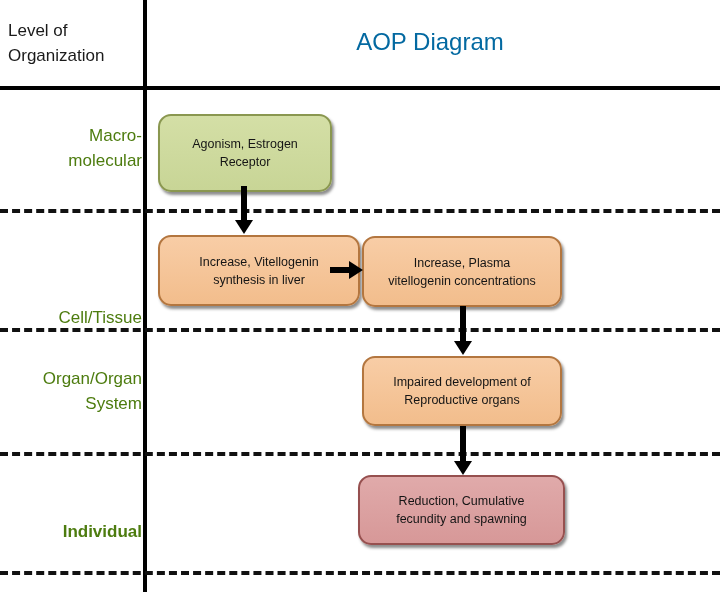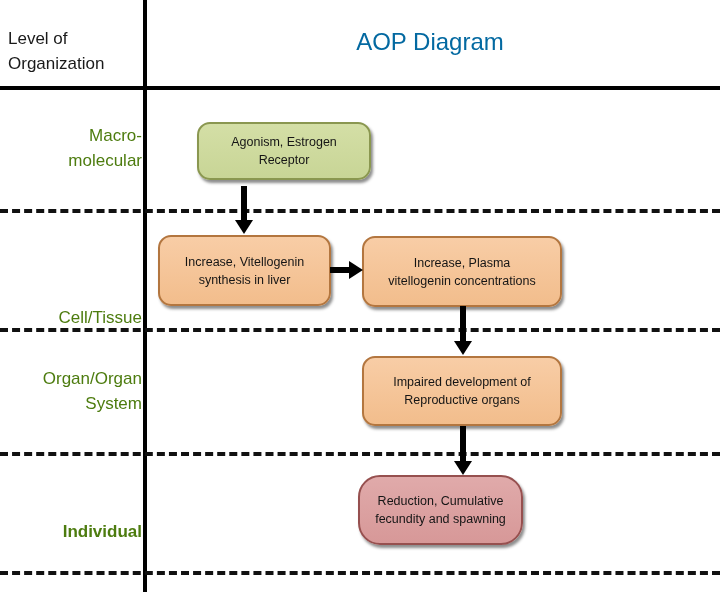--- a/index.html
+++ b/index.html
@@ -38,21 +38,20 @@
   
   .header-label {
     position: absolute;
     left: 8px;
     top: 18px;
     width: 132px;
     font-size: 17px;
     line-height: 25px;
     color: #1a1a1a;
     text-align: left;
-    margin-top: 8px;
   }
   .diagram-title {
     position: absolute;
     left: 150px;
     top: 28px;
     width: 560px;
     text-align: center;
     font-size: 24px;
     color: #0369a1;
   }
@@ -177,49 +176,49 @@
 
   <div class="row-label" style="top:366px;">
     <div>Organ/Organ</div>
     <div>System</div>
   </div>
 
   <div class="row-label" style="top:519px;font-weight:bold;">
     <div>Individual</div>
   </div>
 
-  <div class="node node-green" style="left:158px; top:122px; width:174px; height:58px;margin-left:39px;">
+  <div class="node node-green" style="left:158px; top:114px; width:174px; height:78px;">
     <span class="node-text">
       <span>Agonism, Estrogen</span><br>
       <span>Receptor</span>
     </span>
   </div>
 
-  <div class="node node-orange" style="left:158px; top:235px; width:173px; height:71px;">
+  <div class="node node-orange" style="left:158px; top:235px; width:202px; height:71px;">
     <span class="node-text">
       <span>Increase, Vitellogenin</span><br>
       <span>synthesis in liver</span>
     </span>
   </div>
 
   <div class="node node-orange" style="left:362px; top:236px; width:200px; height:71px;">
     <span class="node-text">
       <span>Increase, Plasma</span><br>
       <span>vitellogenin concentrations</span>
     </span>
   </div>
 
   <div class="node node-orange" style="left:362px; top:356px; width:200px; height:70px;">
     <span class="node-text">
       <span>Impaired development of</span><br>
       <span>Reproductive organs</span>
     </span>
   </div>
 
-  <div class="node node-pink" style="left:358px; top:475px; width:165px; height:70px;border-radius:22px;">
+  <div class="node node-pink" style="left:358px; top:475px; width:207px; height:70px;">
     <span class="node-text">
       <span>Reduction, Cumulative</span><br>
       <span>fecundity and spawning</span>
     </span>
   </div>
 
   <div class="arrow-v" style="left:244px; top:186px; height:48px;">
     <div class="shaft" style="height:36px;"></div>
     <div class="head"></div>
   </div>

